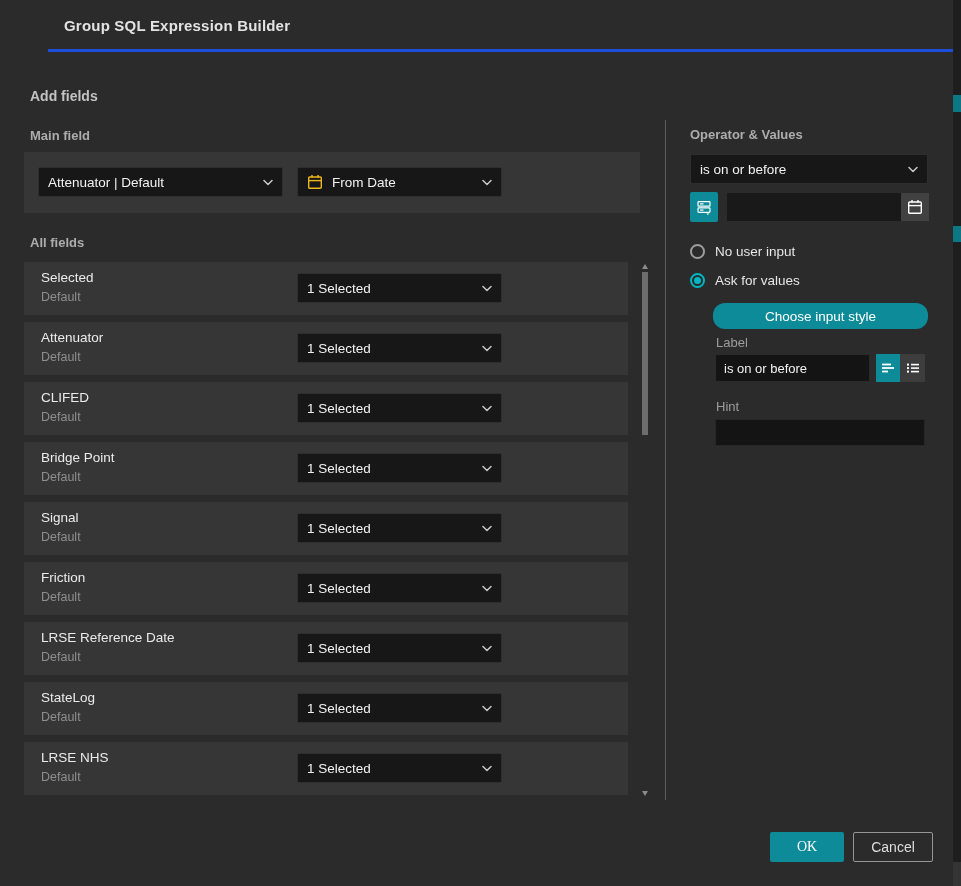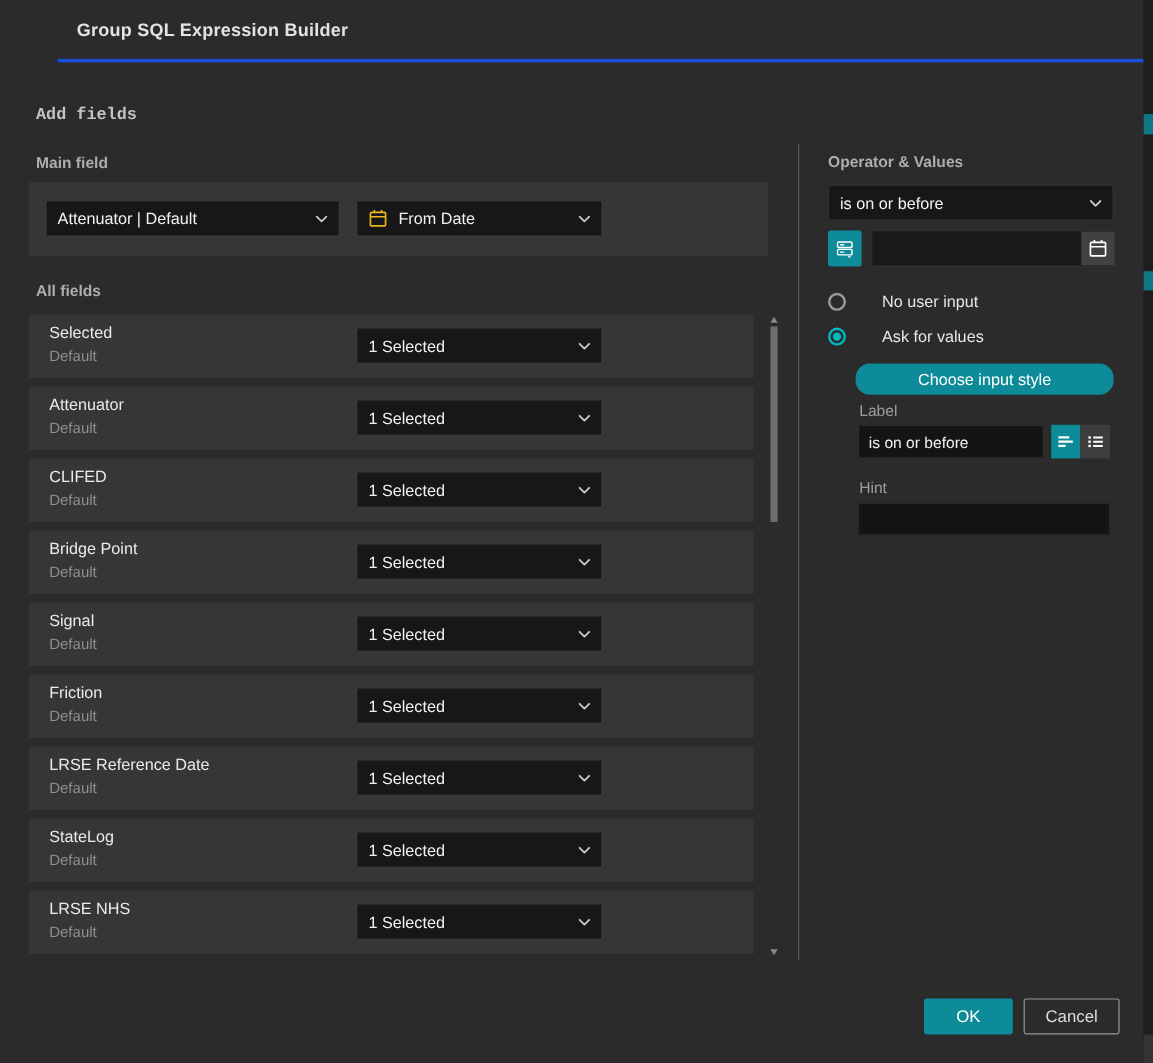--- a/index.html
+++ b/index.html
@@ -41,39 +41,39 @@
 
   .vdivider { position:absolute; left:665px; top:120px; width:1px; height:680px; background:#5d5d5d; }
 
   
   .op-select { position:absolute; left:690px; top:154px; width:238px; height:30px; }
   .type-btn { position:absolute; left:690px; top:192px; width:28px; height:30px; background:#0e8b98; border:none; border-radius:2px; display:flex; align-items:center; justify-content:center; cursor:pointer; }
   .date-input { position:absolute; left:726px; top:192px; width:204px; height:30px; background:#191919; border:1px solid rgba(255,255,255,0.08); border-radius:2px; display:flex; align-items:center; justify-content:flex-end; }
   .date-text { flex:1 1 auto; color:#f0f0f0; font-size:13px; padding:0 8px; }
   .cal-btn { width:28px; height:28px; background:#414141; display:flex; align-items:center; justify-content:center; cursor:pointer; }
 
-  .radio-row { position:absolute; left:690px; display:flex; align-items:center; cursor:pointer;gap:20px; }
+  .radio-row { position:absolute; left:690px; display:flex; align-items:center; cursor:pointer; }
   .radio { width:15px; height:15px; border-radius:50%; border:2px solid #9c9c9c; position:relative; flex:0 0 auto; }
   .radio.checked { border-color:#00b7c3; }
   .radio.checked::after { content:""; position:absolute; left:2px; top:2px; width:7px; height:7px; border-radius:50%; background:#00b7c3; }
   .radio-label { margin-left:10px; font-size:13.5px; color:#e6e6e6; }
 
   .choose-btn { position:absolute; left:713px; top:303px; width:215px; height:26px; background:#0e8b98; color:#ffffff; border:none; border-radius:12px; font-size:13.5px; font-family:"Liberation Sans", sans-serif; cursor:pointer;text-align:center; }
 
   .mini-label { position:absolute; font-size:13px; color:#9d9d9d; }
   .label-input { position:absolute; left:715px; top:354px; width:155px; height:28px; background:#141414; border:1px solid rgba(255,255,255,0.10); color:#f2f2f2; font-size:13px; padding:0 8px; font-family:"Liberation Sans", sans-serif; }
   .icon-toggle { position:absolute; top:354px; width:24px; height:28px; border:none; display:flex; align-items:center; justify-content:center; cursor:pointer; }
   .icon-toggle.active { background:#0e8b98; }
   .icon-toggle.inactive { background:#3d3d3d; }
   .t-align { left:876px; }
   .t-list { left:900px; width:25px; }
   .hint-input { position:absolute; left:715px; top:419px; width:210px; height:27px; background:#141414; border:1px solid rgba(255,255,255,0.08); color:#f2f2f2; font-size:13px; padding:0 8px; font-family:"Liberation Sans", sans-serif; }
 
   
-  .ok-btn { position:absolute; left:770px; top:832px; width:74px; height:30px; background:#0e8b98; border:none; border-radius:2px; color:#ffffff; font-size:14px; font-family:Liberation Sans, sans-serif; cursor:pointer; }
+  .ok-btn { position:absolute; left:770px; top:832px; width:74px; height:30px; background:#0e8b98; border:none; border-radius:2px; color:#ffffff; font-size:14px; font-family:Liberation Serif, serif; cursor:pointer; }
   .cancel-btn { position:absolute; left:853px; top:832px; width:80px; height:30px; background:transparent; border:1px solid #969696; border-radius:2px; color:#dedede; font-size:14px; font-family:"Liberation Sans", sans-serif; cursor:pointer; }
 
   
   .backdrop-strip { position:absolute; left:953px; top:0; width:8px; height:886px; background:#1e1e1e; }
   .strip-frag1 { position:absolute; left:0; top:95px; width:8px; height:17px; background:#0d7784; }
   .strip-frag2 { position:absolute; left:0; top:226px; width:8px; height:16px; background:#0d7784; }
   .strip-frag3 { position:absolute; left:0; top:862px; width:8px; height:24px; background:#343434; }
 </style>
 </head>
 <body>
@@ -92,21 +92,21 @@
   </defs>
 </svg>
 
 <div class="dialog">
 
   <div class="titlebar">
     <div class="title">Group SQL Expression Builder</div>
     <div class="close">✕</div>
   </div>
 
-  <div class="section-heading" style="left:30px; top:88px;font-family:Liberation Mono, monospace;">Add fields</div>
+  <div class="section-heading" style="left:30px; top:88px;">Add fields</div>
 
   <div class="sub-heading" style="left:30px; top:128px;">Main field</div>
 
   <div class="main-field-box">
     <div class="select sel-layer">
       <span class="grow">Attenuator | Default</span>
       <span class="chev">
           <svg width="10" height="7">
             <use href="#chev-icon"></use>
           </svg>

